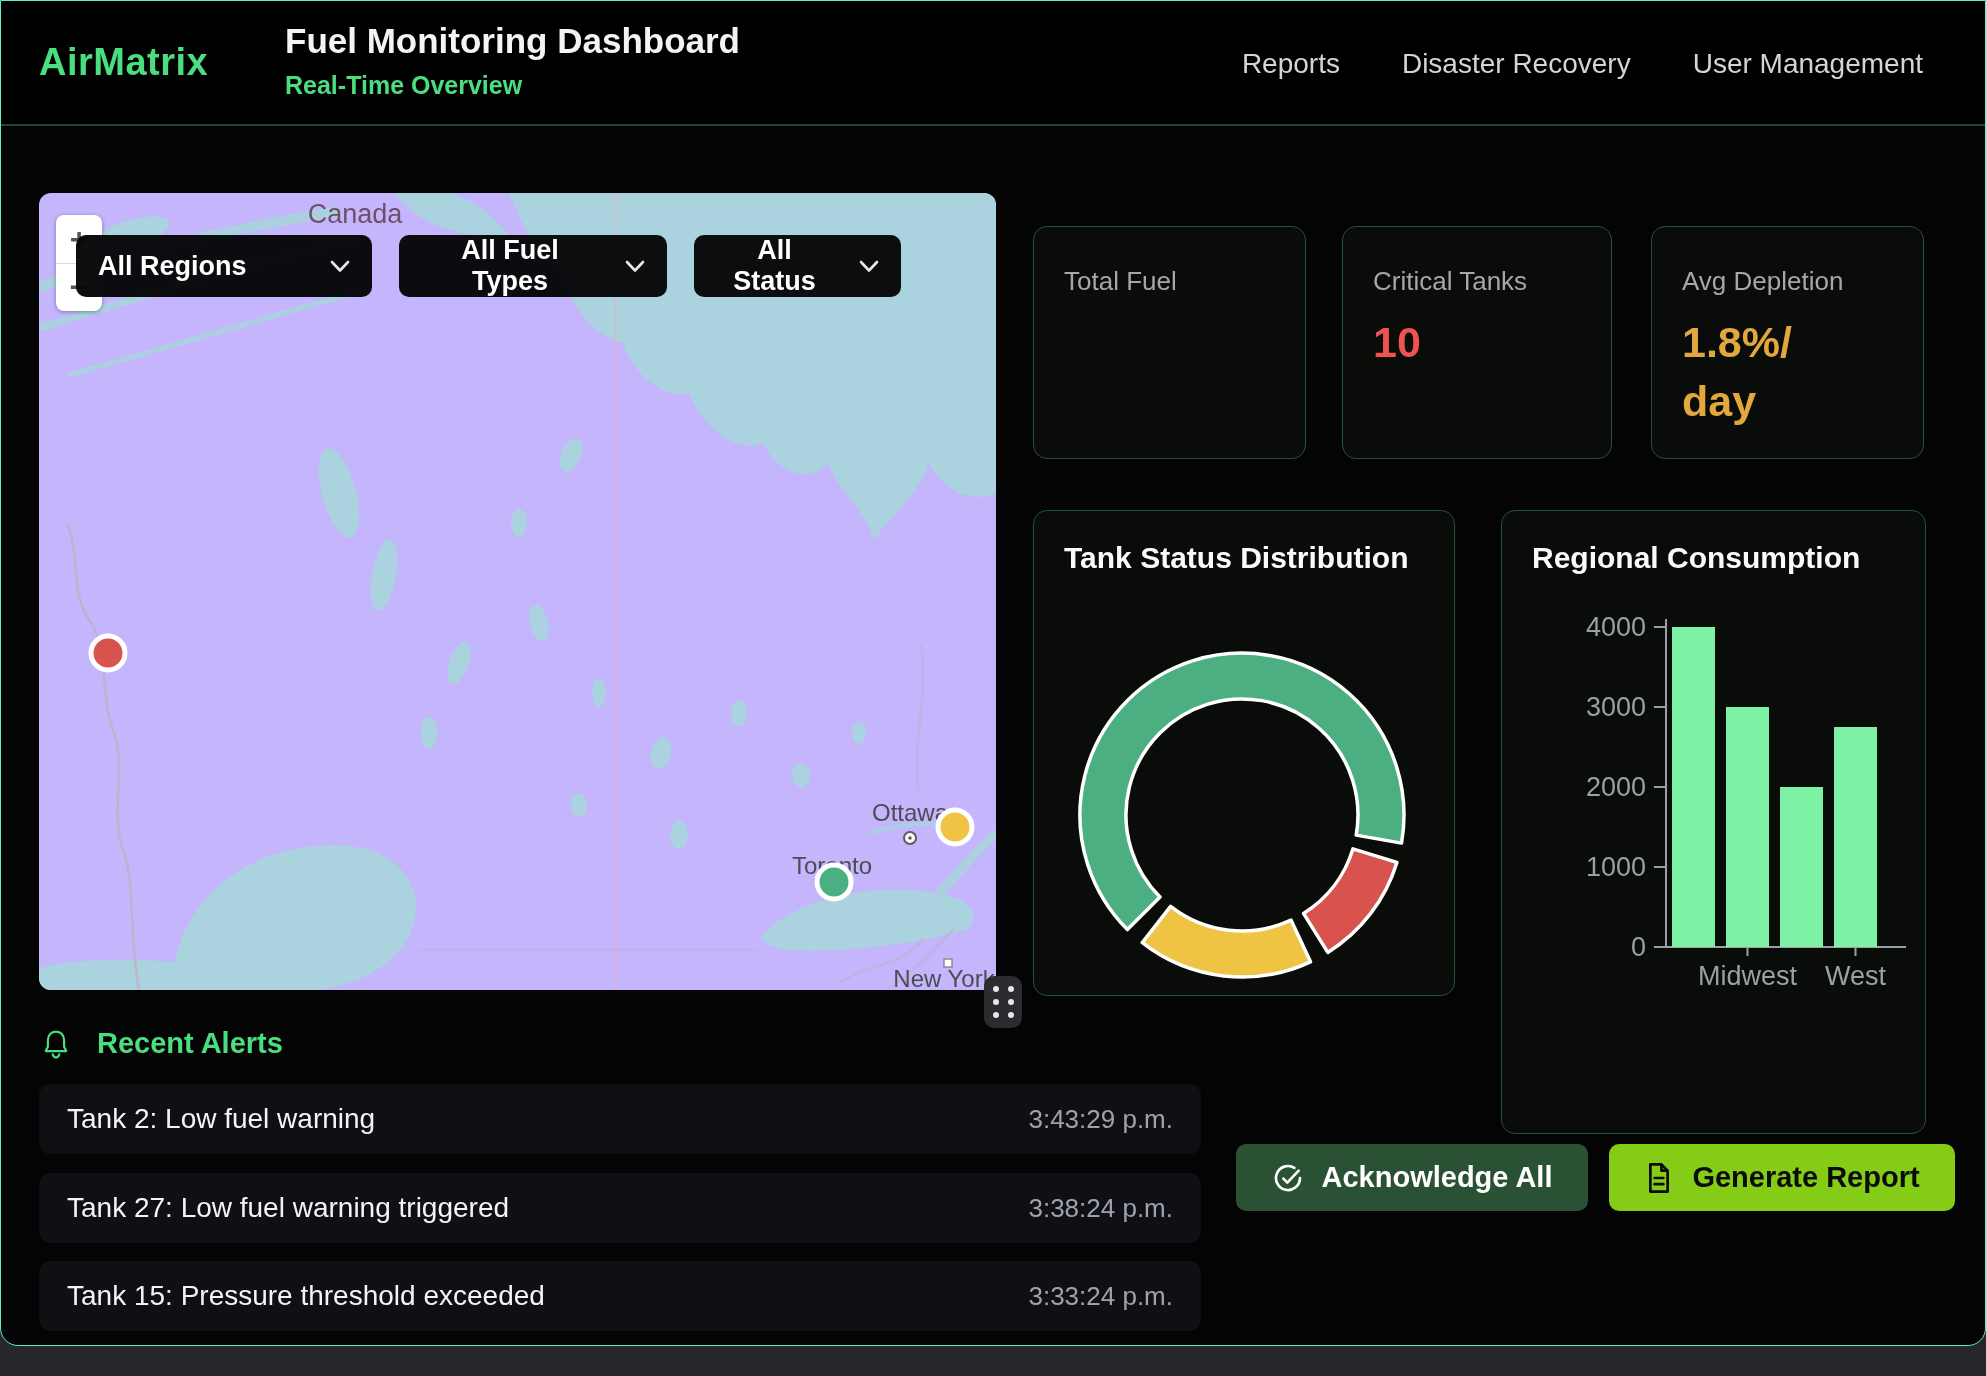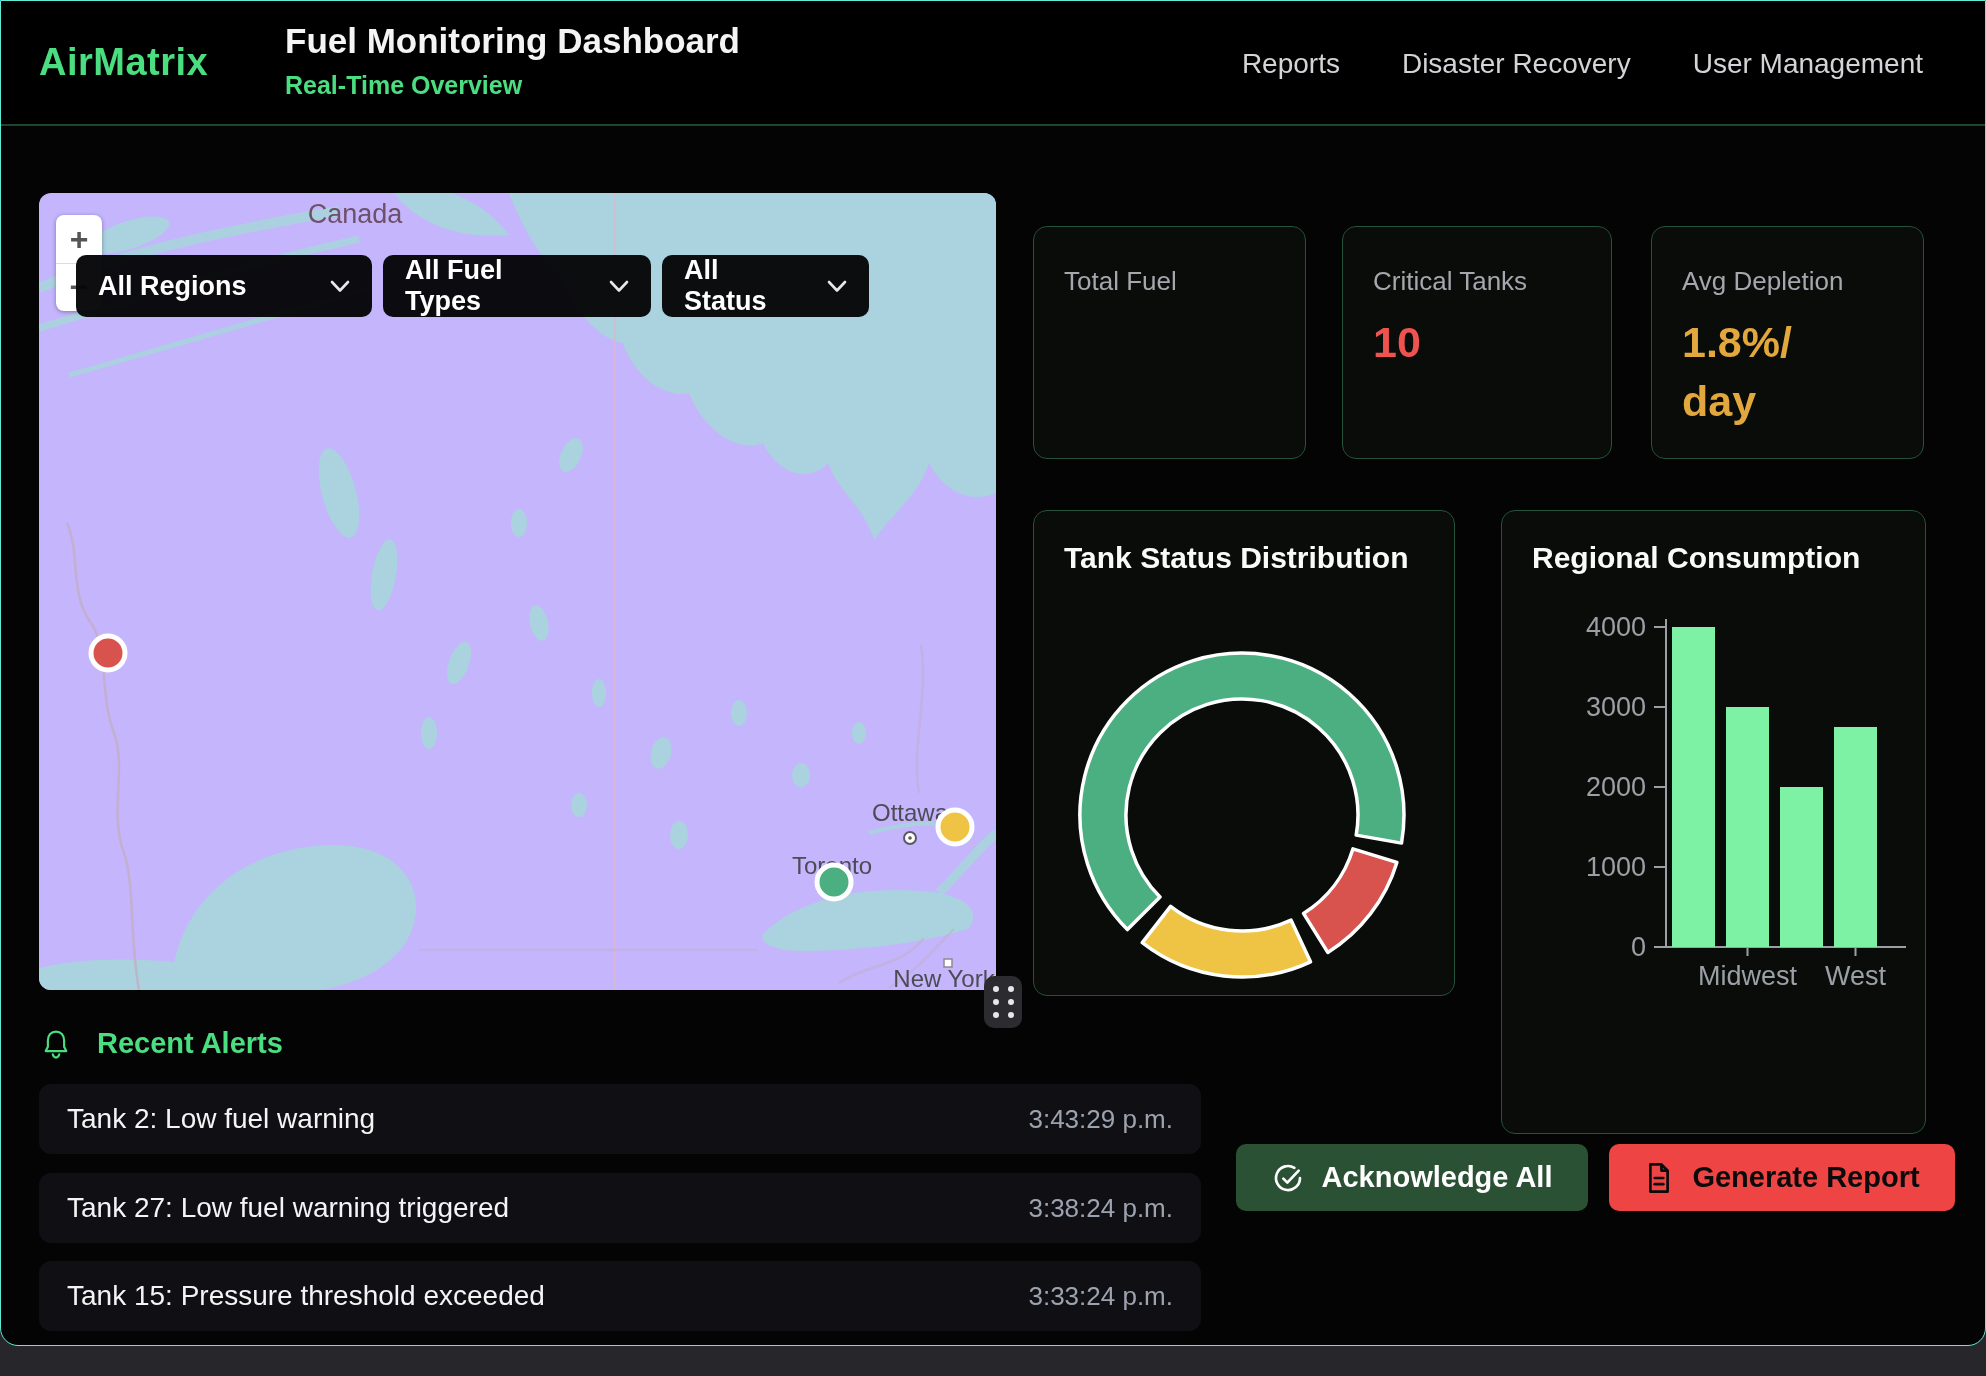--- a/index.html
+++ b/index.html
@@ -20,21 +20,21 @@
 
   
   .map-panel { position:absolute; left:38px; top:192px; width:957px; height:797px;
                border-radius:12px; overflow:hidden; background:#c4b5fd; }
   .map-svg { position:absolute; inset:0; }
   .zoomctl { position:absolute; left:17px; top:22px; width:46px; background:#fff; border-radius:8px;
              box-shadow:0 1px 4px rgba(0,0,0,.35); z-index:1; overflow:hidden; }
   .zoombtn { width:46px; height:48px; display:flex; align-items:center; justify-content:center;
              font-size:32px; font-weight:700; color:#555; cursor:pointer; }
   .zoombtn + .zoombtn { border-top:1px solid #ddd; }
-  .filters { position:absolute; left:37px; top:62px; display:flex; gap:6px; z-index:2; }
+  .filters { position:absolute; left:37px; top:42px; display:flex; gap:22px; z-index:2;text-align:center; }
   .dd { height:62px; background:rgba(6,6,8,.97); border-radius:10px; color:#fff; display:flex;
         align-items:center; justify-content:space-between; padding:0 22px; cursor:pointer; }
   .dd-label { font-size:27px; font-weight:600; }
   .dd1 { width:296px; margin-right:5px; } .dd2 { width:268px; margin-right:5px; } .dd3 { width:207px; }
   .chev { margin-left:26px; flex:none; }
   .drag-handle { position:absolute; left:983px; top:975px; width:38px; height:52px; background:#2b2b30;
                  border-radius:10px; z-index:3; display:flex; align-items:center; justify-content:center; cursor:grab; }
   .dots { display:grid; grid-template-columns:6px 6px; gap:7px 9px; }
   .dots i { width:6px; height:6px; border-radius:50%; background:#e7e7ea; }
 
@@ -61,21 +61,21 @@
   .alert-row { position:absolute; left:38px; width:1162px; height:70px; background:#101014; border-radius:12px;
                display:flex; align-items:center; justify-content:space-between; padding:0 28px; cursor:default; }
   .alert-text { font-size:28px; color:#f4f4f5; }
   .alert-time { font-size:26px; color:#9ca3af; }
 
   
   .btn { position:absolute; top:1143px; height:67px; border:none; border-radius:10px; display:flex;
          align-items:center; justify-content:center; gap:18px; font-family:inherit; font-size:29px;
          font-weight:700; cursor:pointer; }
   .btn-ack { left:1235px; width:352px; background:#2b5134; color:#fff; }
-  .btn-gen { left:1608px; width:346px; background:#ef4444; color:#0b0b0b; }
+  .btn-gen { left:1608px; width:346px; background:#84cc16; color:#0b0b0b; }
 
   
   .country-label { font:500 27px "Liberation Sans","DejaVu Sans",sans-serif; fill:#6d5168; }
   .city-label { font:24px "Liberation Sans","DejaVu Sans",sans-serif; fill:#4c4c54; }
 </style>
 </head>
 <body>
 
 <div class="frame">
 

